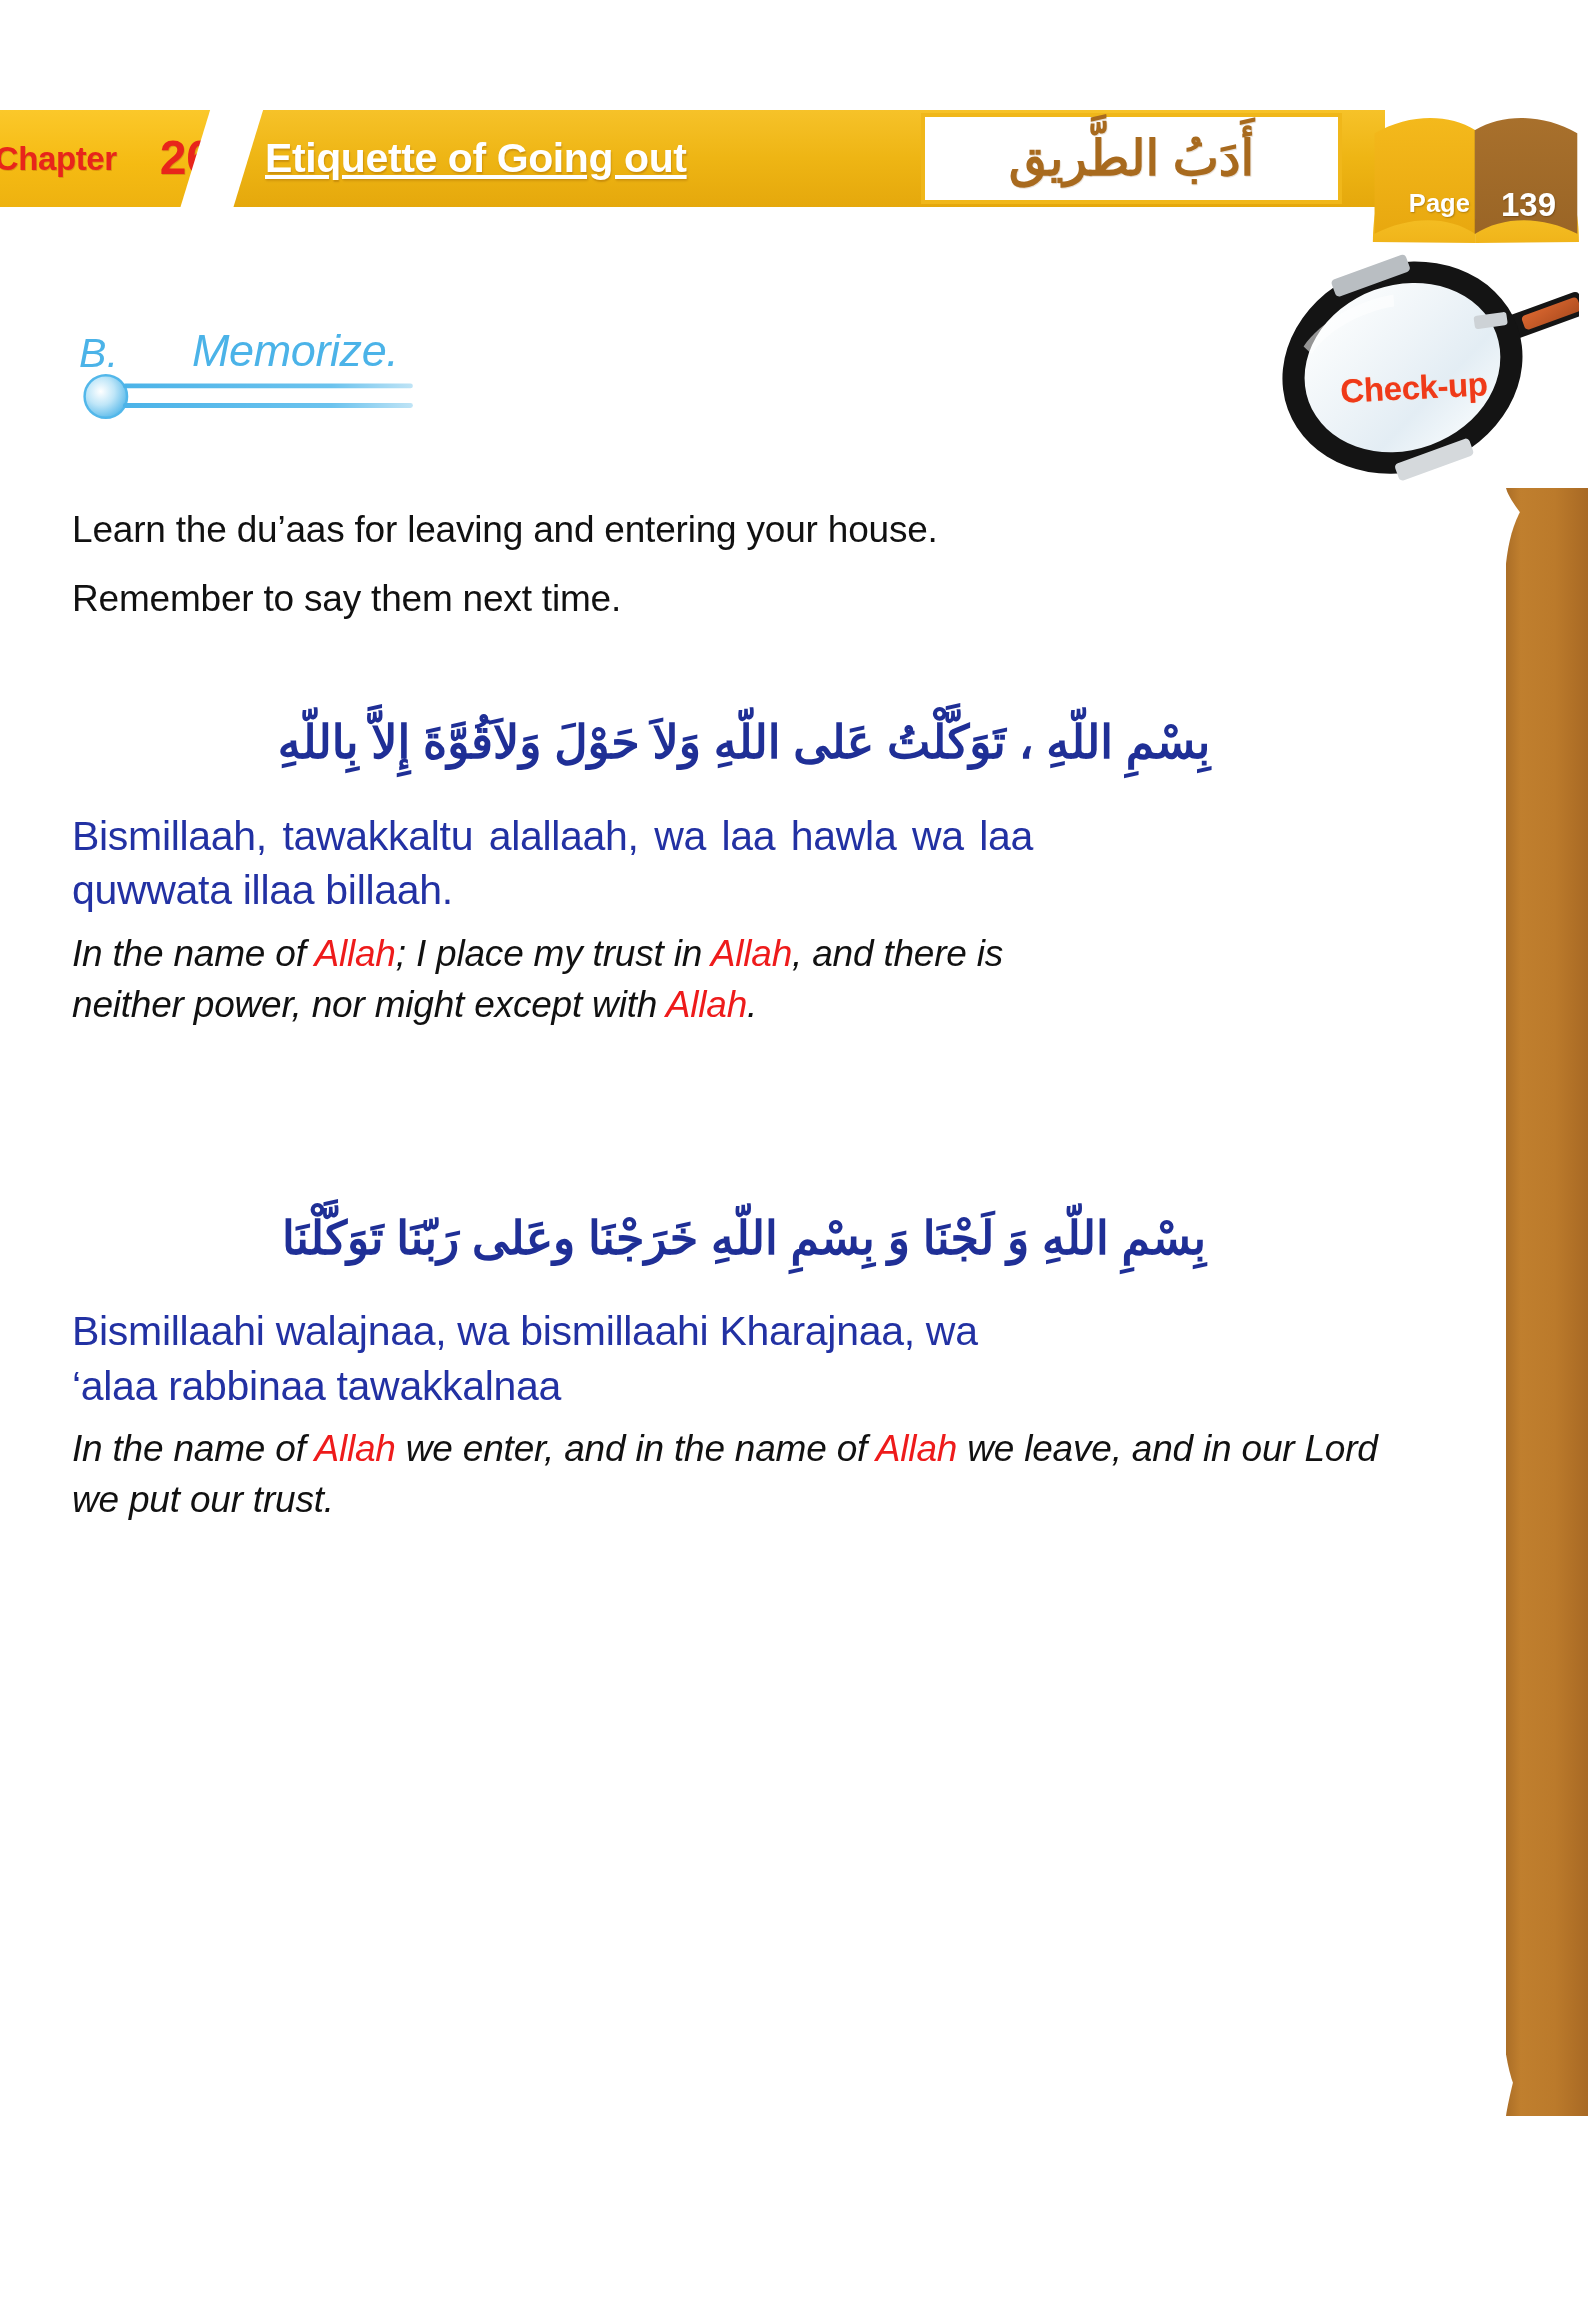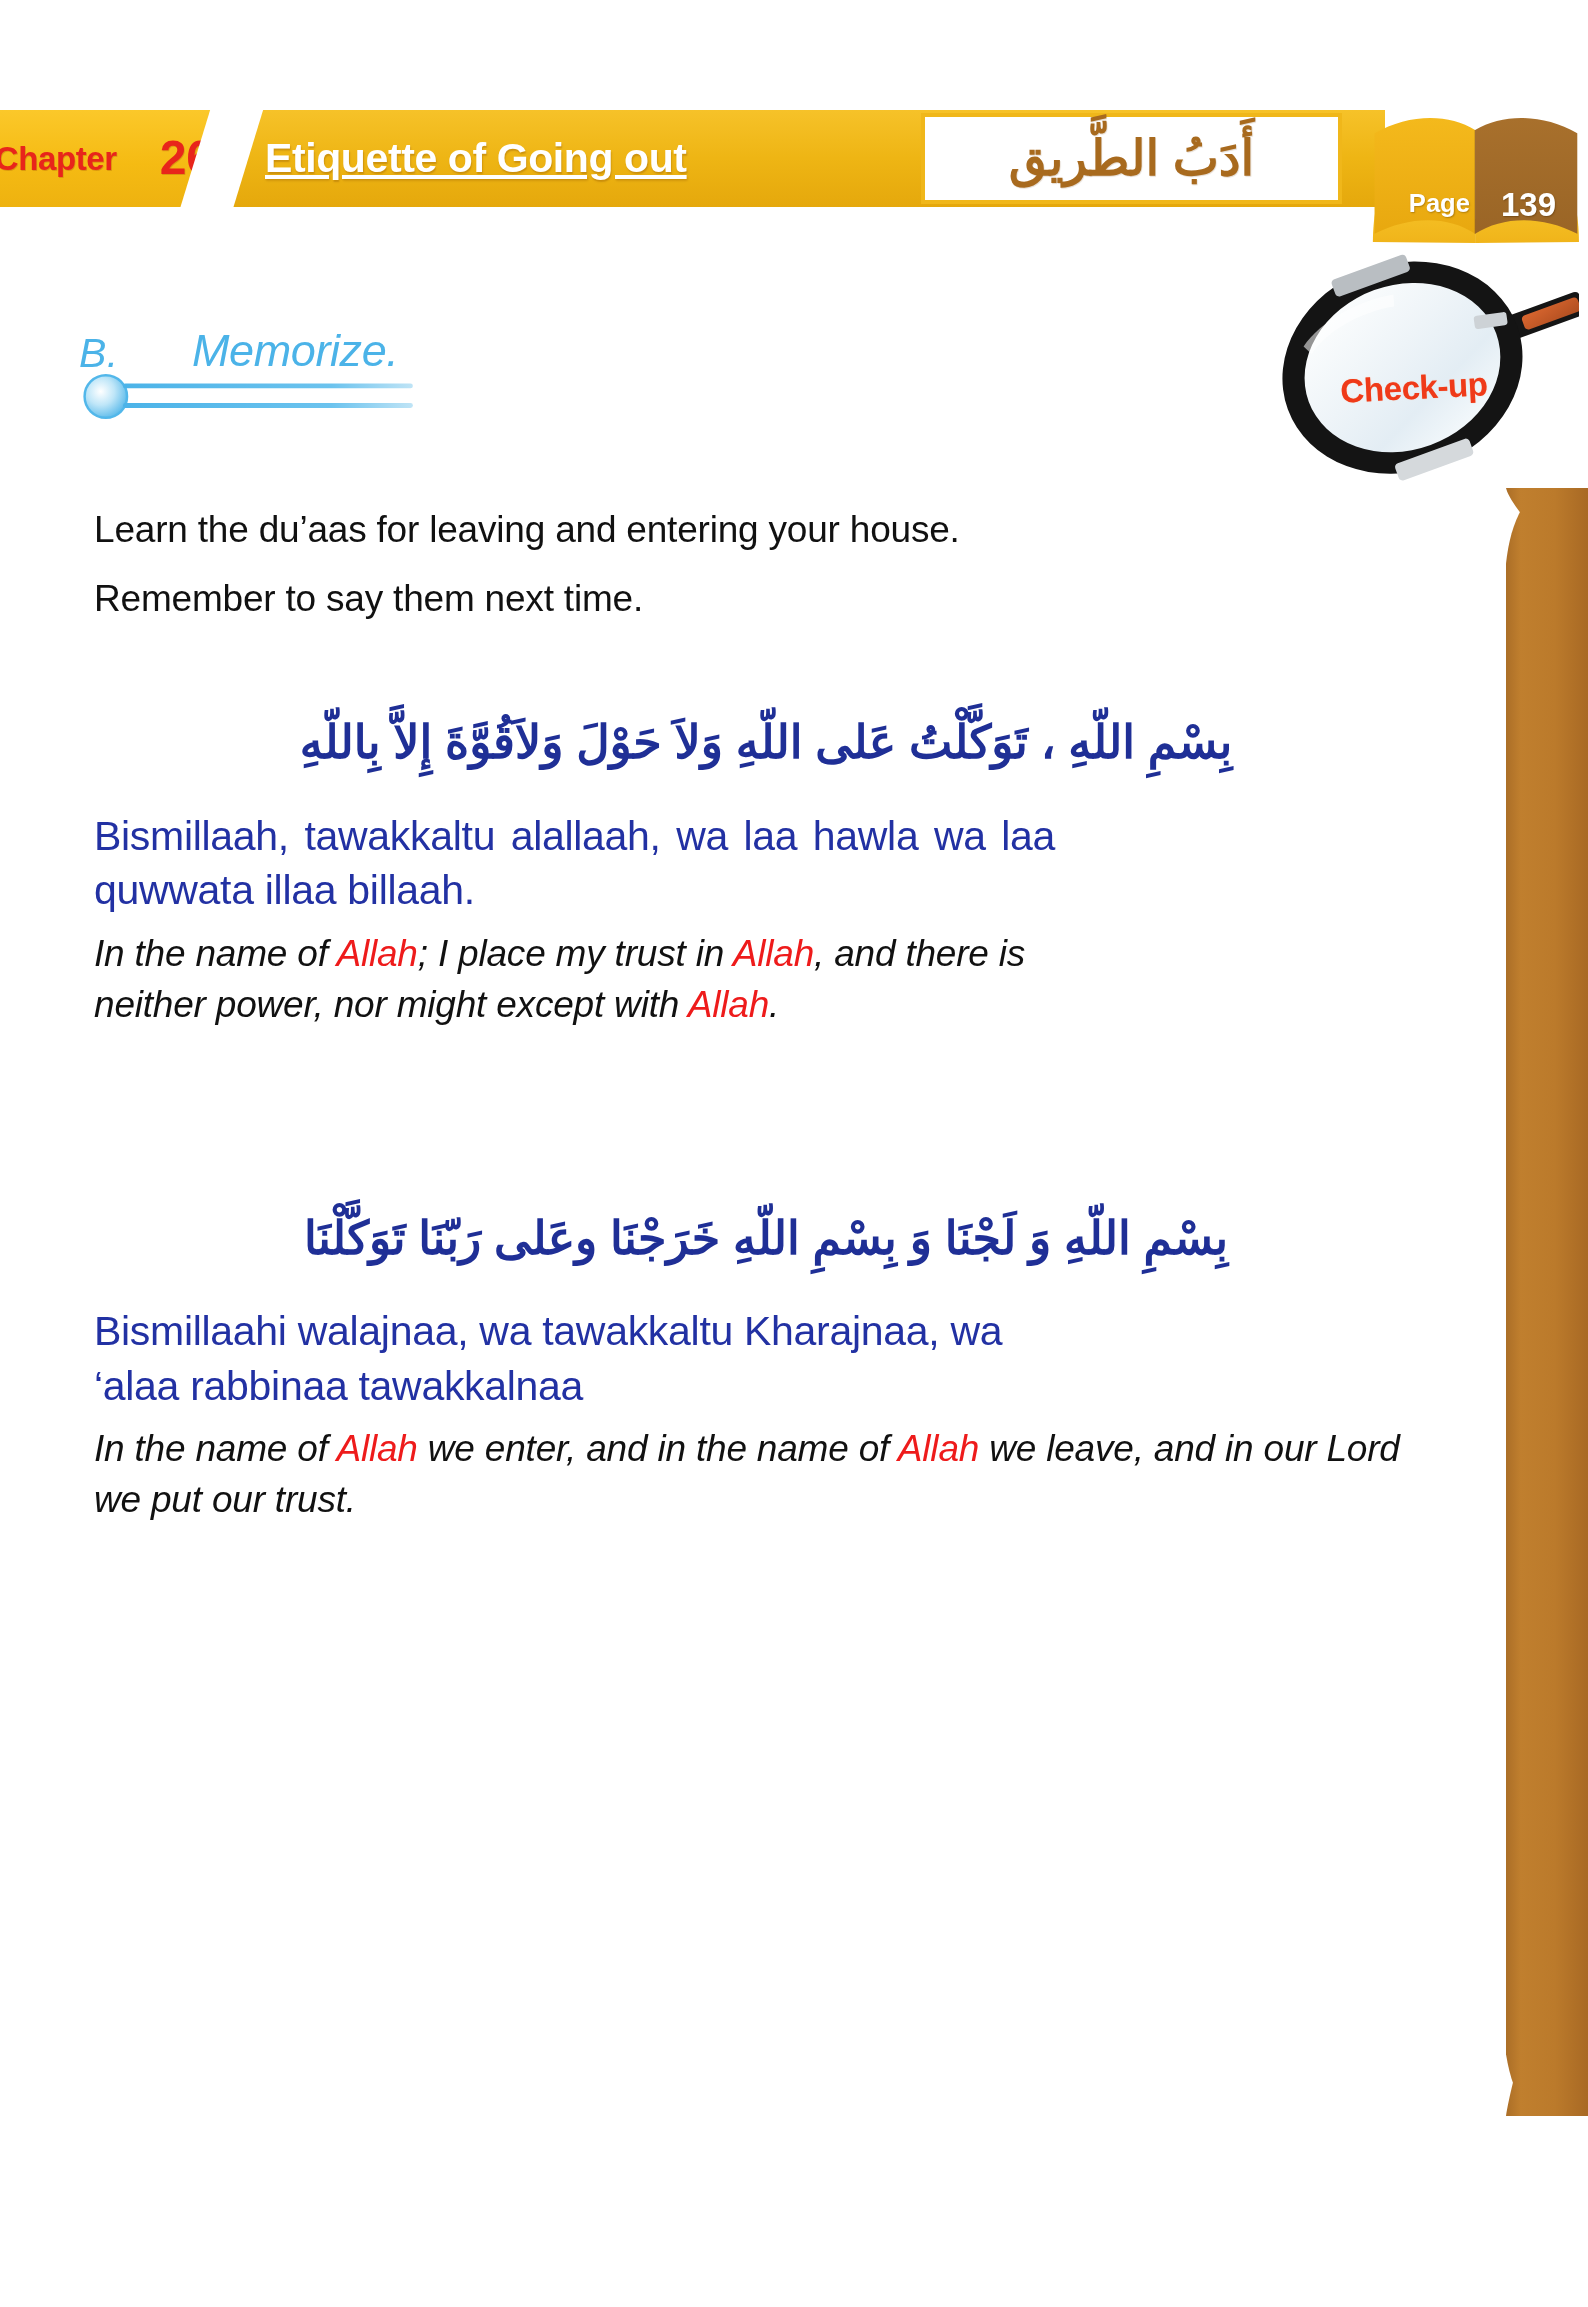--- a/index.html
+++ b/index.html
@@ -200,21 +200,21 @@
     font-weight: bold;
     color: #ef3a19;
     letter-spacing: -0.4px;
     transform: rotate(-3deg);
     text-shadow: 0 0 0.8px rgba(255,120,60,.6);
   }
 
   
   .content {
     position: absolute;
-    left: 94px;
+    left: 72px;
     top: 503px;
     width: 1344px;
   }
   .plain-line {
     font-size: 37px;
     color: #111111;
     line-height: 1.45;
     letter-spacing: -0.2px;
     margin: 0 0 15px 0;
   }
@@ -374,20 +374,20 @@
     <p class="plain-line">Remember to say them next time.</p>
 
     <div class="duaa-block">
       <p class="arabic-duaa">بِسْمِ اللّهِ ، تَوَكَّلْتُ عَلى اللّهِ وَلاَ حَوْلَ وَلاَقُوَّةَ إِلاَّ بِاللّهِ</p>
       <p class="translit">Bismillaah, tawakkaltu alallaah, wa laa hawla wa laa quwwata illaa billaah.</p>
       <p class="translation narrow"><span>In the name of </span><span class="allah">Allah</span><span>; I place my trust in </span><span class="allah">Allah</span><span>, and there is neither power, nor might except with </span><span class="allah">Allah</span><span>.</span></p>
     </div>
 
     <div class="duaa-block second">
       <p class="arabic-duaa">بِسْمِ اللّهِ وَ لَجْنَا وَ بِسْمِ اللّهِ خَرَجْنَا وعَلى رَبّنَا تَوَكَّلْنَا</p>
-      <p class="translit no-justify">Bismillaahi walajnaa, wa tawakkaltu Kharajnaa, wa ‘alaa rabbinaa tawakkalnaa</p>
+      <p class="translit no-justify">Bismillaahi walajnaa, wa bismillaahi Kharajnaa, wa ‘alaa rabbinaa tawakkalnaa</p>
       <p class="translation"><span>In the name of </span><span class="allah">Allah</span><span> we enter, and in the name of </span><span class="allah">Allah</span><span> we leave, and in our Lord we put our trust.</span></p>
     </div>
 
   </div>
 
 </div>
 
 
 </body></html>

